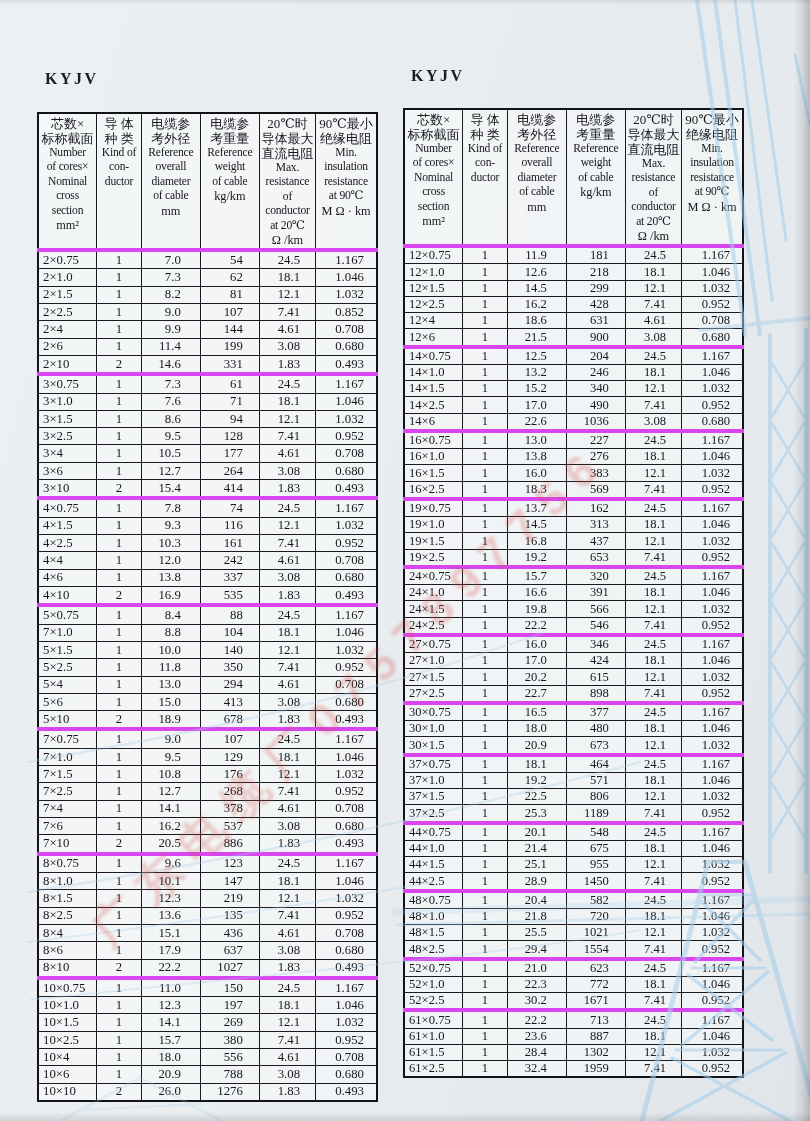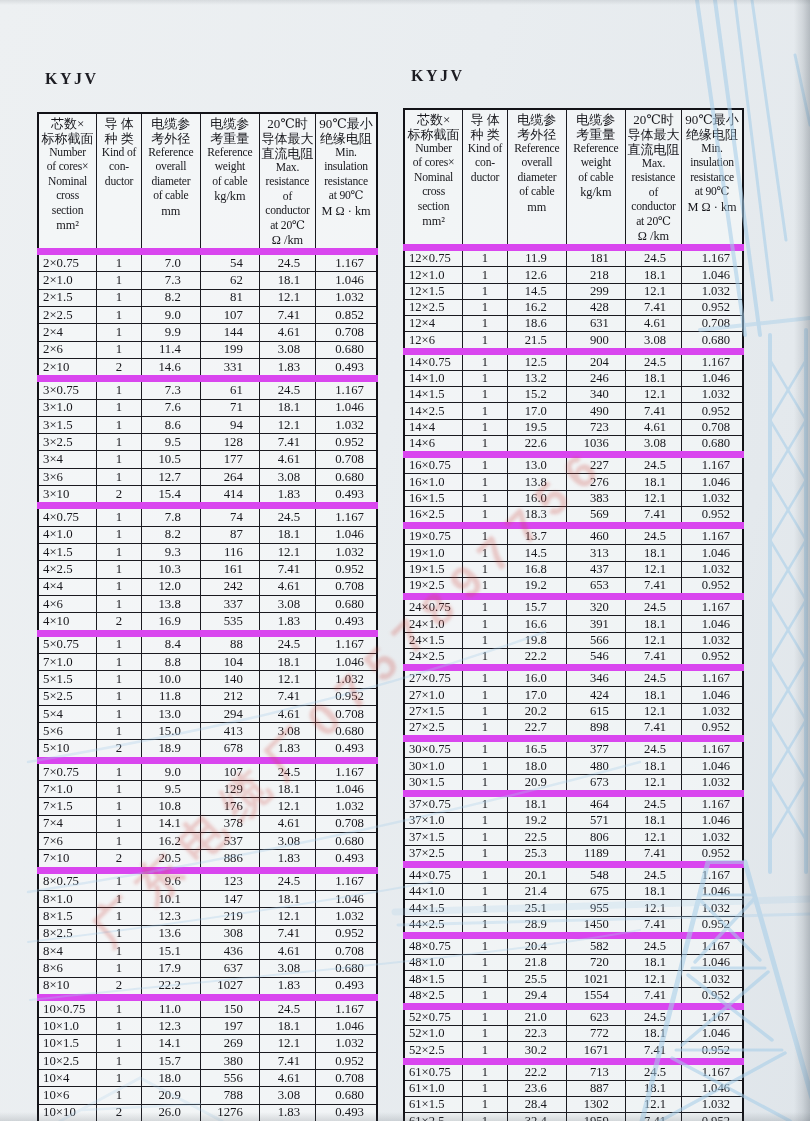--- a/index.html
+++ b/index.html
@@ -18,21 +18,21 @@
 
   table.spec-table{
     position:absolute;z-index:2;table-layout:fixed;
     border-collapse:collapse;border:2px solid #121217;
     background:rgba(250,251,251,.55);
   }
   #table-left{left:37px;top:112px;width:341px;height:940px}
   #table-right{left:403px;top:108px;width:341px;height:940px}
 
   .spec-table th,.spec-table td{border:1px solid #1a1a20;padding:0;overflow:hidden}
-  .spec-table tbody{border-top:7px solid #d946ef}
+  .spec-table tbody{border-top:4px solid #d946ef}
   .spec-table th{vertical-align:top;font-weight:normal}
   .hc{height:131px;display:flex;flex-direction:column;justify-content:flex-start;padding:2px 0 1px 0}
   .zh{font-size:13px;line-height:15px;text-align:center;white-space:nowrap}
   .en{font-size:11.6px;line-height:14.4px;text-align:center;white-space:nowrap;letter-spacing:-0.2px}
   .unit{font-size:12.3px;line-height:14px;text-align:center;white-space:nowrap}
 
   .spec-table td{font-size:12.8px;line-height:1;white-space:nowrap}
   #table-left td{height:16.32px}
   #table-right td{height:15.25px;font-size:12.6px}
   td.c0{text-align:left;padding-left:4px}
@@ -322,28 +322,20 @@
     <tbody>
       <tr>
         <td class="c0">4×0.75</td>
         <td class="c1">1</td>
         <td class="c2">7.8</td>
         <td class="c3">74</td>
         <td class="c4">24.5</td>
         <td class="c5">1.167</td>
       </tr>
       <tr>
-        <td class="c0">4×1.0</td>
-        <td class="c1">1</td>
-        <td class="c2">8.2</td>
-        <td class="c3">87</td>
-        <td class="c4">18.1</td>
-        <td class="c5">1.046</td>
-      </tr>
-      <tr>
         <td class="c0">4×1.5</td>
         <td class="c1">1</td>
         <td class="c2">9.3</td>
         <td class="c3">116</td>
         <td class="c4">12.1</td>
         <td class="c5">1.032</td>
       </tr>
       <tr>
         <td class="c0">4×2.5</td>
         <td class="c1">1</td>
@@ -399,21 +391,21 @@
         <td class="c1">1</td>
         <td class="c2">10.0</td>
         <td class="c3">140</td>
         <td class="c4">12.1</td>
         <td class="c5">1.032</td>
       </tr>
       <tr>
         <td class="c0">5×2.5</td>
         <td class="c1">1</td>
         <td class="c2">11.8</td>
-        <td class="c3">212</td>
+        <td class="c3">350</td>
         <td class="c4">7.41</td>
         <td class="c5">0.952</td>
       </tr>
       <tr>
         <td class="c0">5×4</td>
         <td class="c1">1</td>
         <td class="c2">13.0</td>
         <td class="c3">294</td>
         <td class="c4">4.61</td>
         <td class="c5">0.708</td>
@@ -454,20 +446,28 @@
       </tr>
       <tr>
         <td class="c0">7×1.5</td>
         <td class="c1">1</td>
         <td class="c2">10.8</td>
         <td class="c3">176</td>
         <td class="c4">12.1</td>
         <td class="c5">1.032</td>
       </tr>
       <tr>
+        <td class="c0">7×2.5</td>
+        <td class="c1">1</td>
+        <td class="c2">12.7</td>
+        <td class="c3">268</td>
+        <td class="c4">7.41</td>
+        <td class="c5">0.952</td>
+      </tr>
+      <tr>
         <td class="c0">7×4</td>
         <td class="c1">1</td>
         <td class="c2">14.1</td>
         <td class="c3">378</td>
         <td class="c4">4.61</td>
         <td class="c5">0.708</td>
       </tr>
       <tr>
         <td class="c0">7×6</td>
         <td class="c1">1</td>
@@ -507,21 +507,21 @@
         <td class="c1">1</td>
         <td class="c2">12.3</td>
         <td class="c3">219</td>
         <td class="c4">12.1</td>
         <td class="c5">1.032</td>
       </tr>
       <tr>
         <td class="c0">8×2.5</td>
         <td class="c1">1</td>
         <td class="c2">13.6</td>
-        <td class="c3">308</td>
+        <td class="c3">135</td>
         <td class="c4">7.41</td>
         <td class="c5">0.952</td>
       </tr>
       <tr>
         <td class="c0">8×4</td>
         <td class="c1">1</td>
         <td class="c2">15.1</td>
         <td class="c3">436</td>
         <td class="c4">4.61</td>
         <td class="c5">0.708</td>
@@ -771,28 +771,20 @@
       </tr>
       <tr>
         <td class="c0">14×2.5</td>
         <td class="c1">1</td>
         <td class="c2">17.0</td>
         <td class="c3">490</td>
         <td class="c4">7.41</td>
         <td class="c5">0.952</td>
       </tr>
       <tr>
-        <td class="c0">14×4</td>
-        <td class="c1">1</td>
-        <td class="c2">19.5</td>
-        <td class="c3">723</td>
-        <td class="c4">4.61</td>
-        <td class="c5">0.708</td>
-      </tr>
-      <tr>
         <td class="c0">14×6</td>
         <td class="c1">1</td>
         <td class="c2">22.6</td>
         <td class="c3">1036</td>
         <td class="c4">3.08</td>
         <td class="c5">0.680</td>
       </tr>
     </tbody>
     <tbody>
       <tr>
@@ -826,21 +818,21 @@
         <td class="c3">569</td>
         <td class="c4">7.41</td>
         <td class="c5">0.952</td>
       </tr>
     </tbody>
     <tbody>
       <tr>
         <td class="c0">19×0.75</td>
         <td class="c1">1</td>
         <td class="c2">13.7</td>
-        <td class="c3">460</td>
+        <td class="c3">162</td>
         <td class="c4">24.5</td>
         <td class="c5">1.167</td>
       </tr>
       <tr>
         <td class="c0">19×1.0</td>
         <td class="c1">1</td>
         <td class="c2">14.5</td>
         <td class="c3">313</td>
         <td class="c4">18.1</td>
         <td class="c5">1.046</td>

